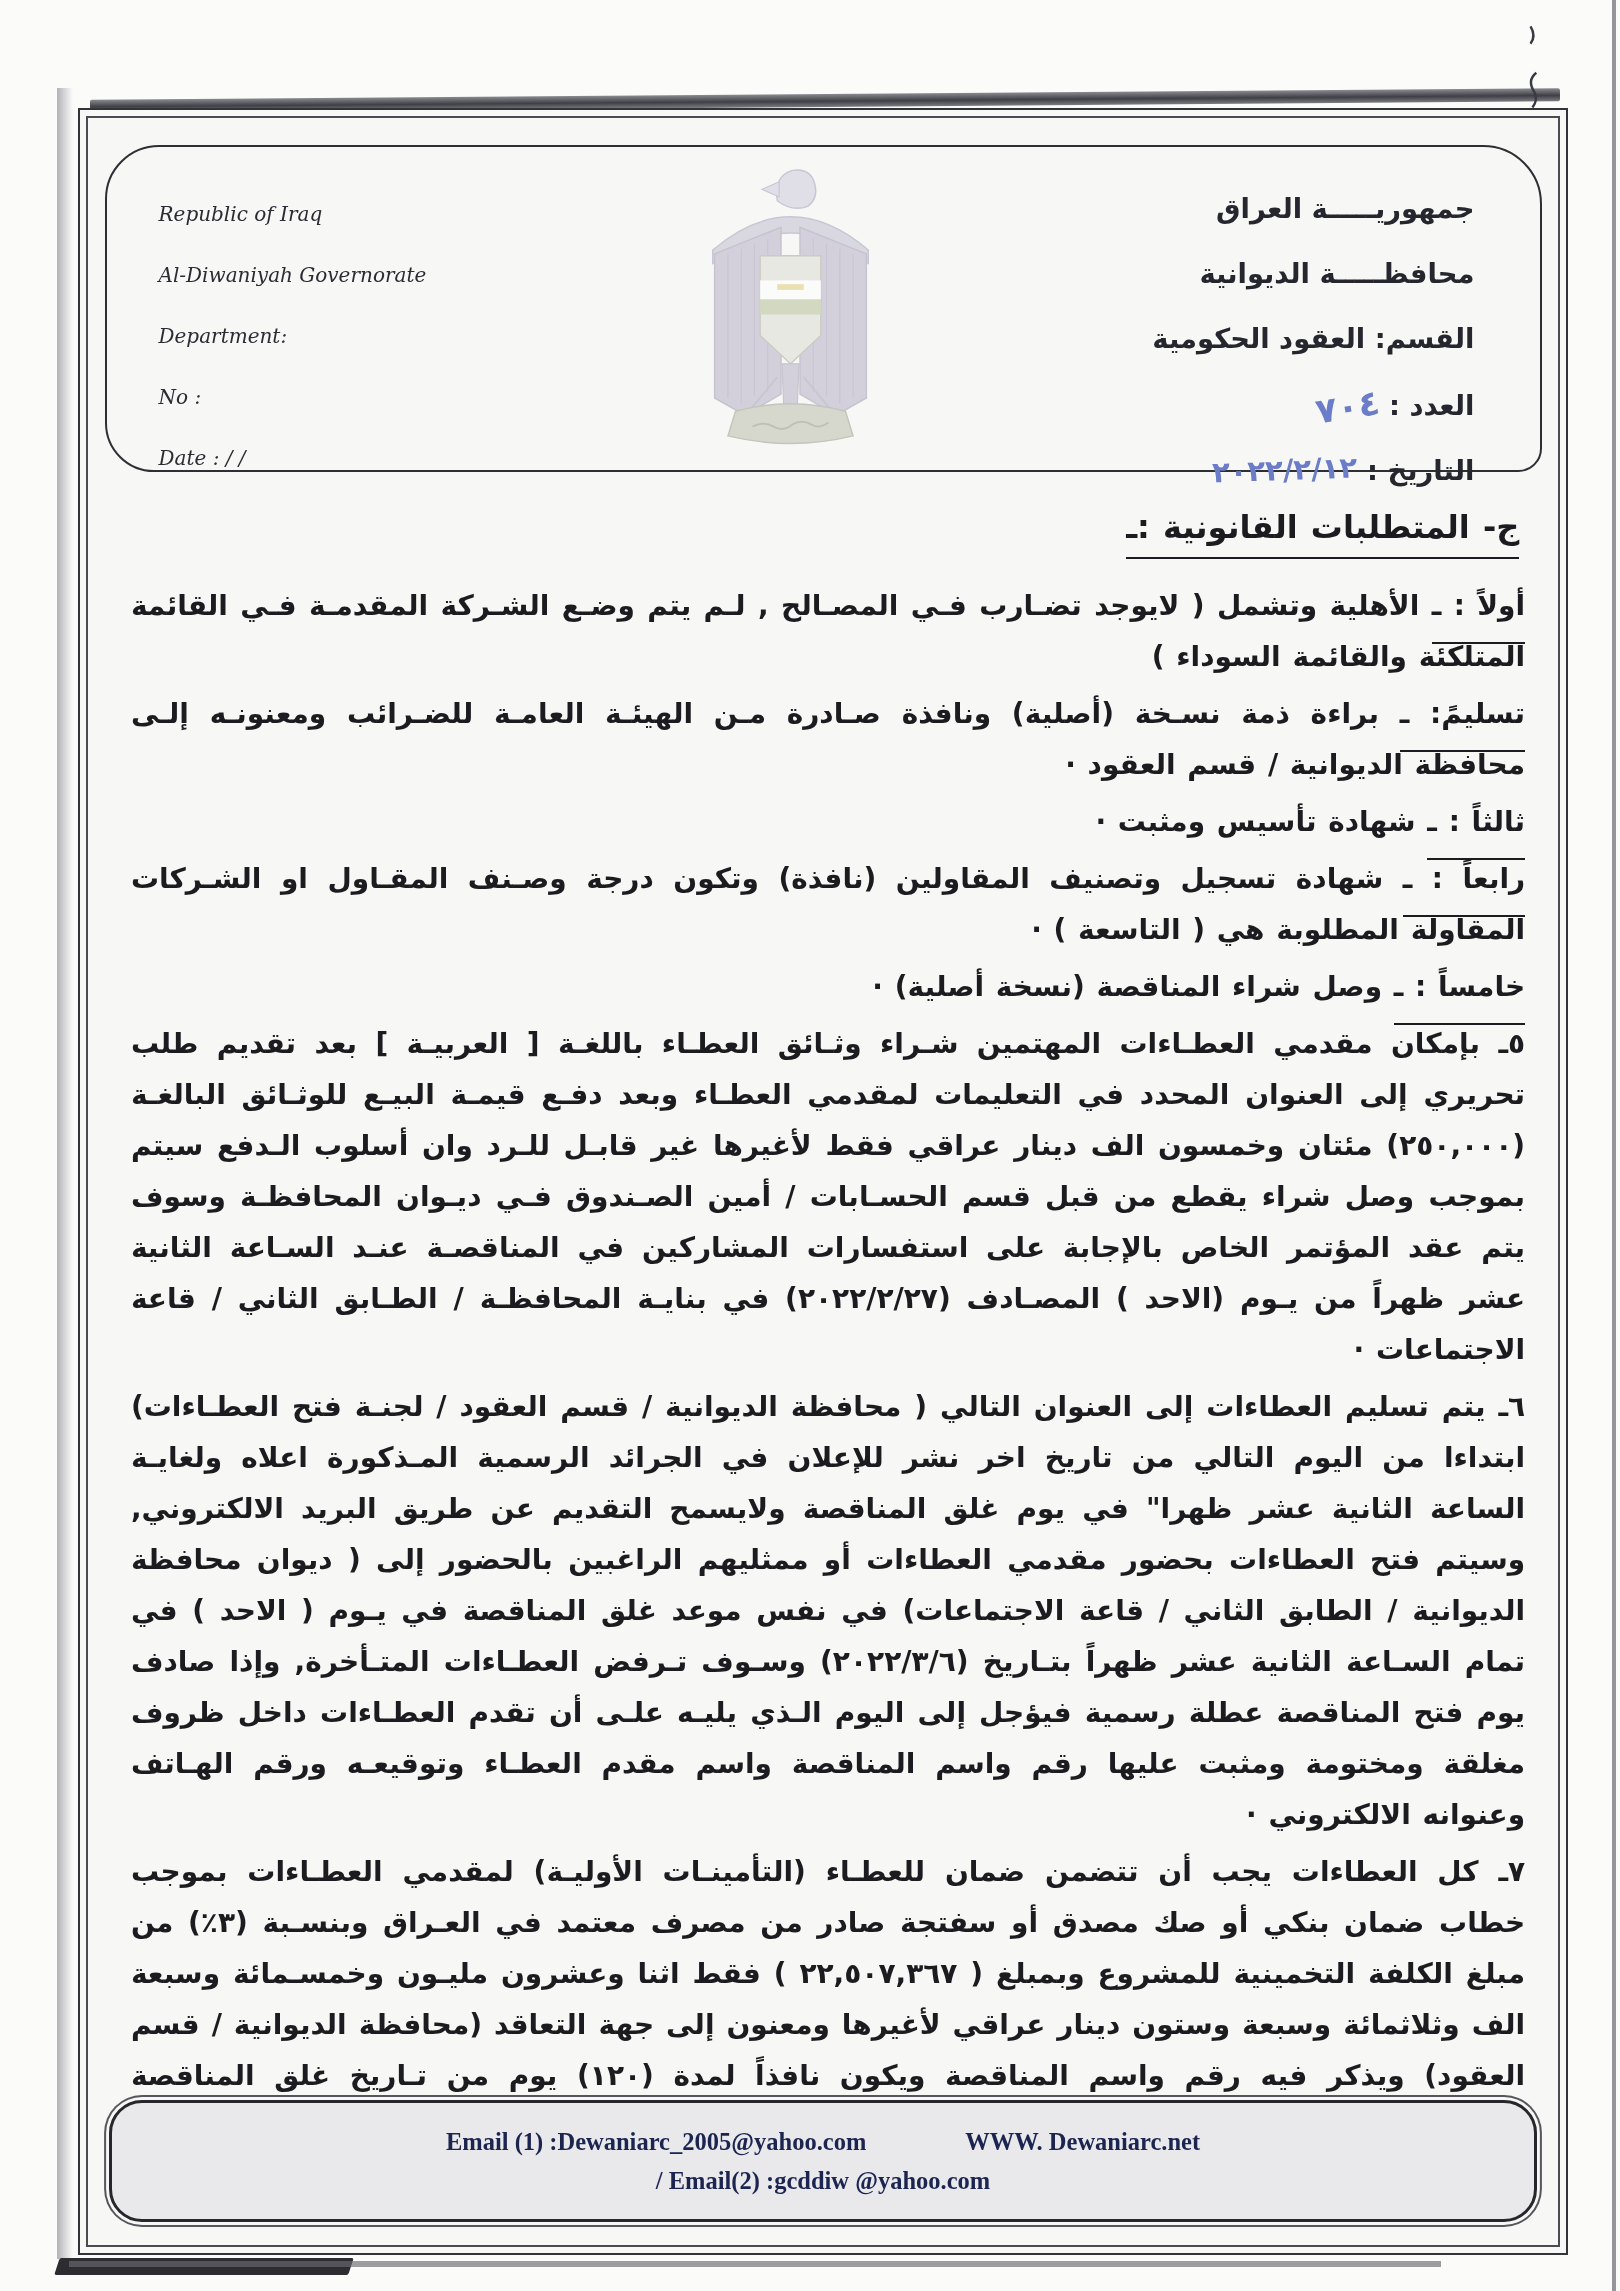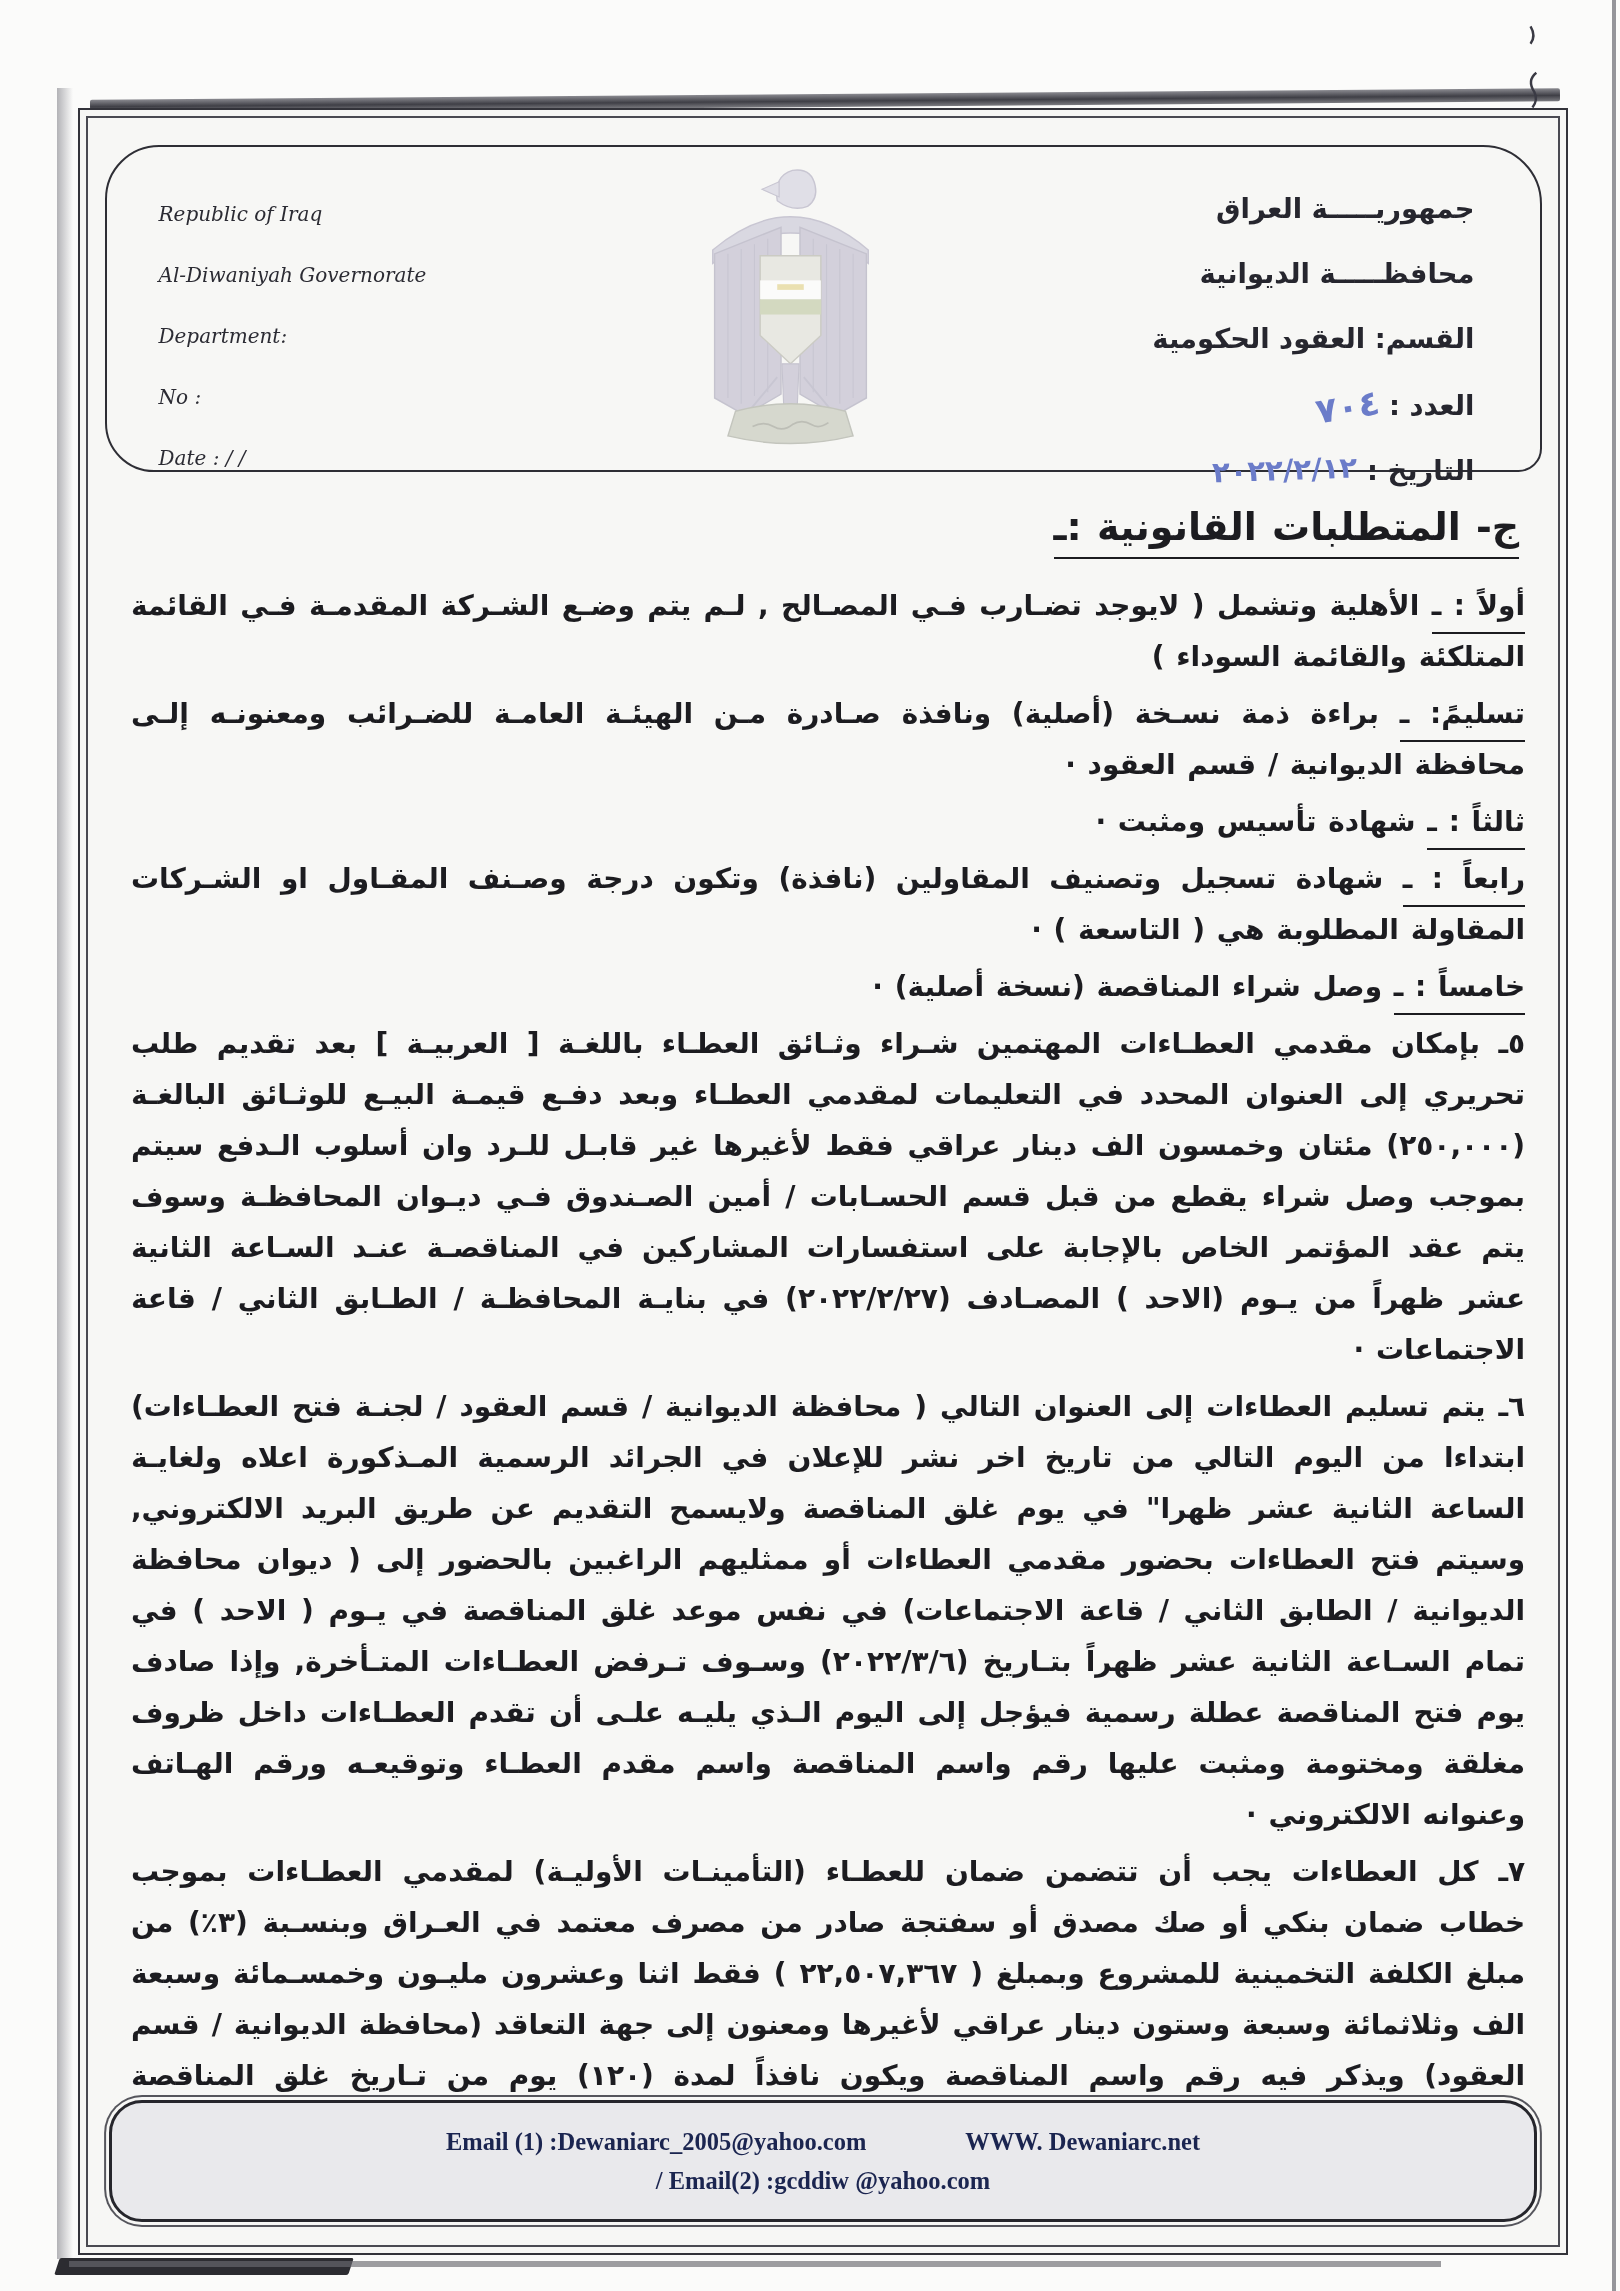--- a/index.html
+++ b/index.html
@@ -32,24 +32,24 @@
   .h-center{width:28%;display:flex;align-items:flex-start;justify-content:center;padding-top:11.8px;}
   .h-right{width:38%;direction:rtl;text-align:right;padding:29px 66px 0 0;color:#26262e;
     font-size:27.4px;font-weight:700;line-height:65px;}
   .h-right .hand{color:#6b7cc9;font-weight:700;}
   .hand-no{display:inline-block;font-size:35px;transform:rotate(-9deg) translateY(3.9px);letter-spacing:3.9px;}
   .hand-date{display:inline-block;font-size:29px;transform:rotate(-2deg);letter-spacing:2px;}
   
   .doc-body{position:absolute;left:43px;right:33px;top:384px;direction:rtl;
     color:#1c1c20;font-size:28px;font-weight:700;line-height:51px;text-align:justify;
     word-spacing:2px;}
-  .doc-title{font-size:38px;margin:0 5.9px 21.6px 0;display:inline-block;
+  .doc-title{font-size:32px;margin:0 5.9px 21.6px 0;display:inline-block;
     border-bottom:2.9px solid #1c1c20;padding-bottom:3.9px;}
   .doc-body p{margin:0 0 5.9px 0;}
-  .clause-label{border-bottom:2.9px solid #1c1c20;padding-bottom:10px;}
+  .clause-label{border-bottom:2.9px solid #1c1c20;padding-bottom:20px;}
   .num-label{font-weight:700;}
   
   .watermark{position:absolute;left:0;top:0;pointer-events:none;}
   
   .footer-box{position:absolute;left:21.6px;right:21.6px;bottom:23.5px;height:116px;
     border:3.9px solid #26262c;border-radius:33px;background:#e9e9ec;
     box-shadow:0 0 0 2.9px #f7f7f5,0 0 0 4.9px #55555c;
     display:flex;flex-direction:column;align-items:center;justify-content:center;
     font-family:"Liberation Serif",serif;font-weight:700;color:#1b2550;font-size:24.5px;line-height:39px;}
   .footer-line1{display:flex;gap:99px;}

